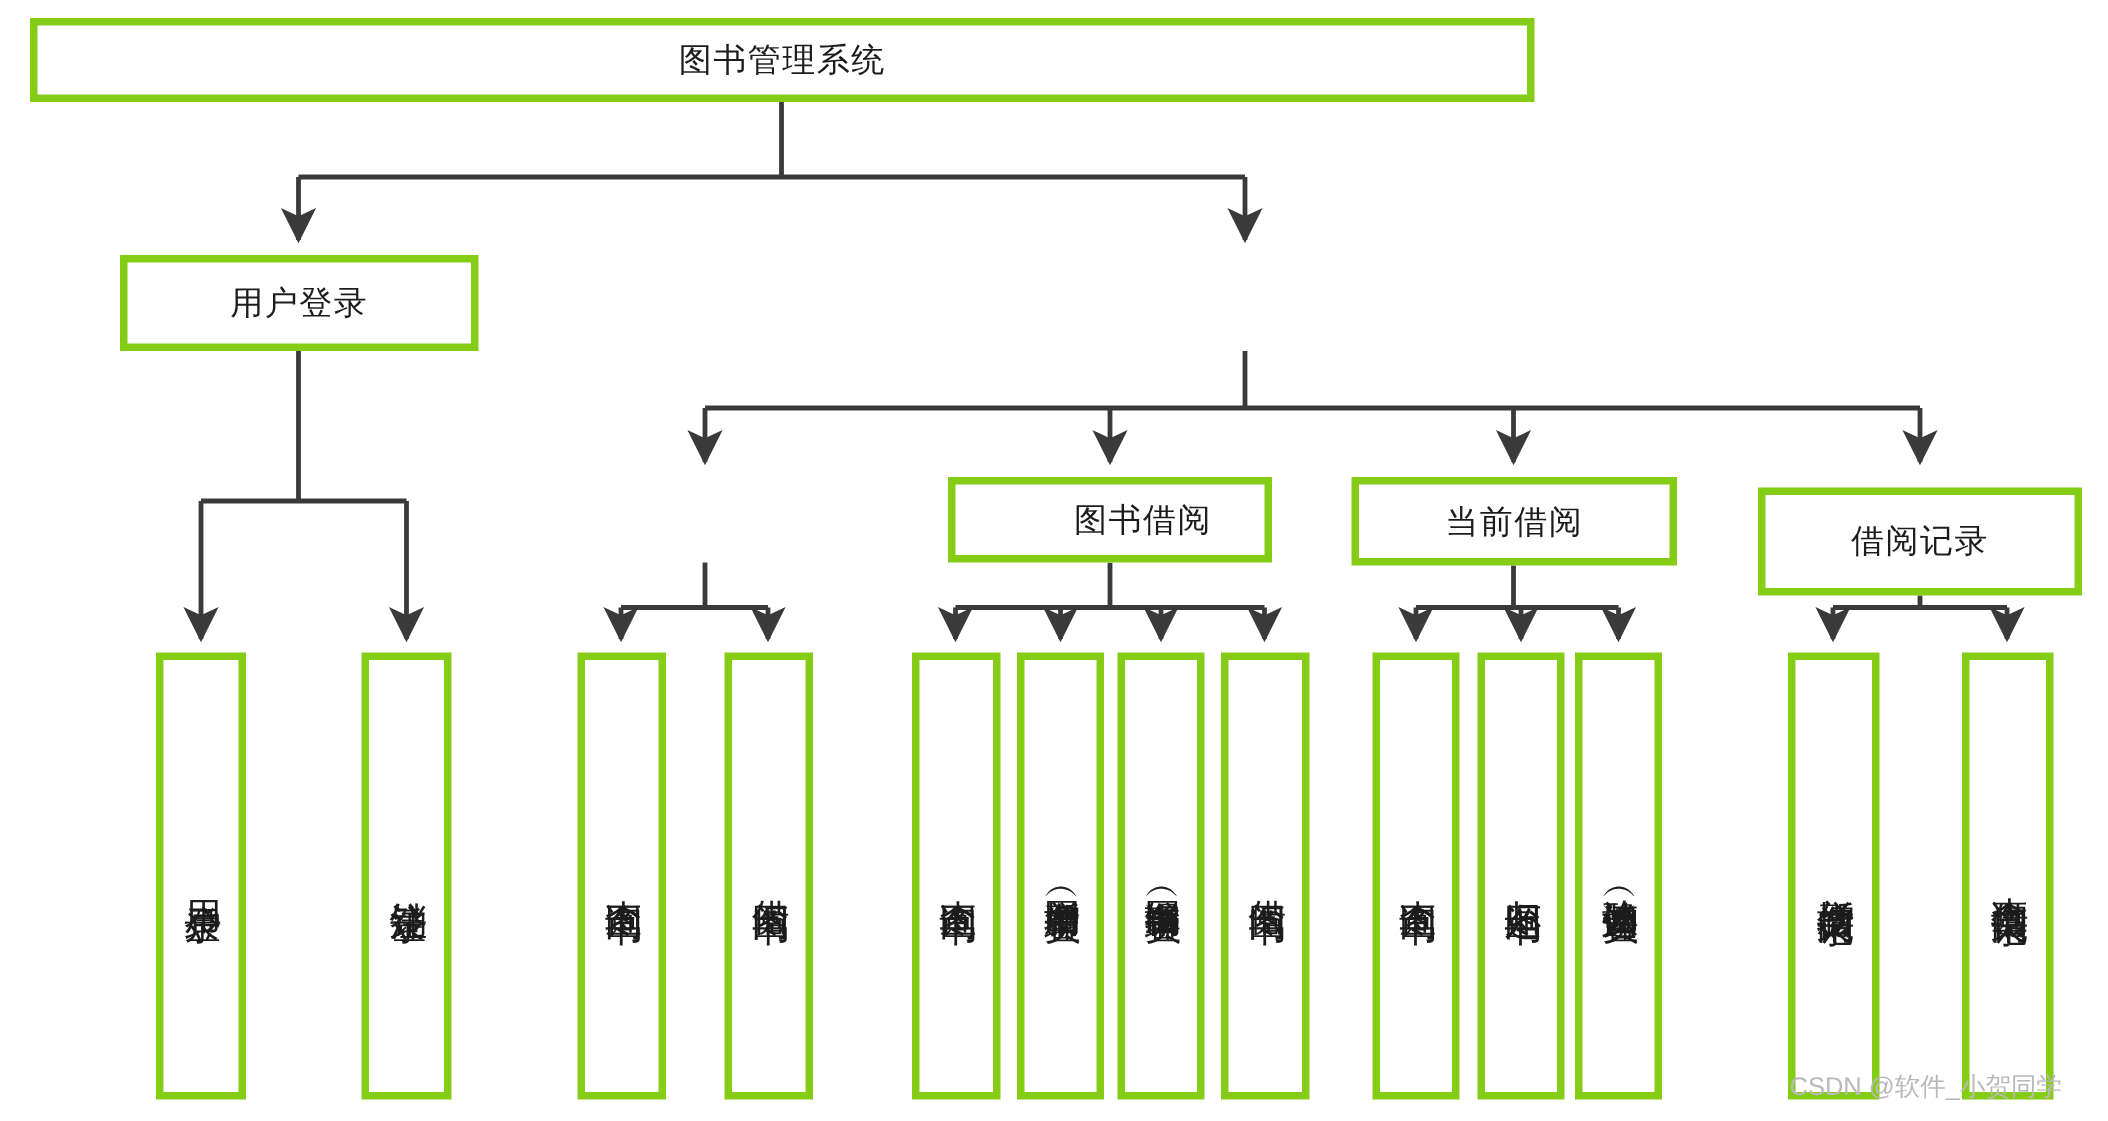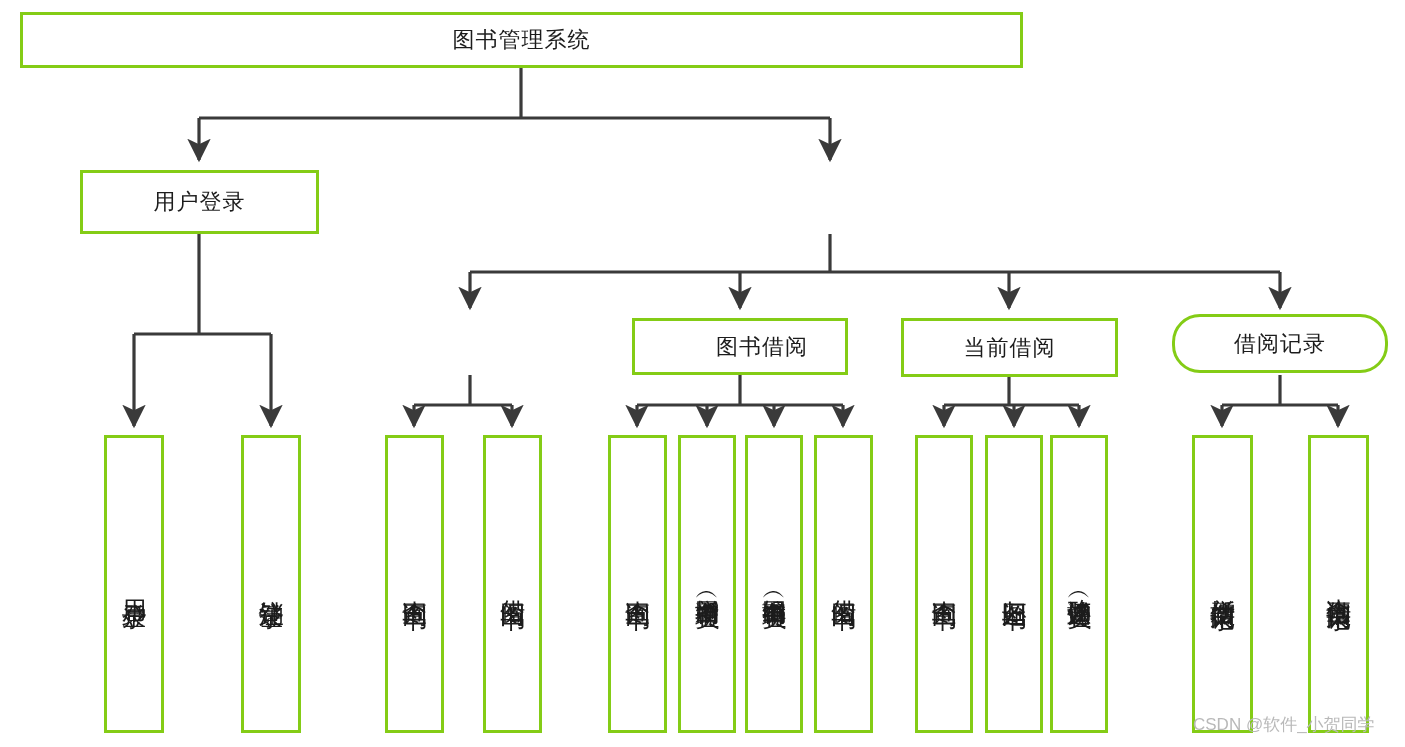--- a/index.html
+++ b/index.html
@@ -20,21 +20,21 @@
   #diagram-svg {
     position: absolute;
     top: 0;
     left: 0;
     width: 1405px;
     height: 747px;
   }
   .node-box {
     position: absolute;
     box-sizing: border-box;
-    border: 3px solid #84cc16;
+    border: 5px solid #84cc16;
     background: #ffffff;
     display: flex;
     align-items: center;
     justify-content: center;
     color: #1c1c1c;
   }
   .node-h {
     font-size: 22px;
     letter-spacing: 1px;
     white-space: nowrap;
@@ -121,21 +121,21 @@
       <path d="M 1338 405 L 1338 426" marker-end="url(#arrow)"></path>
     </g>
   </svg>
 
   <div class="node-box node-h" id="node-root" style="left: 20px; top: 12px; width: 1003px; height: 56px;">图书管理系统</div>
 
   <div class="node-box node-h" id="node-l2-0" style="left: 80px; top: 170px; width: 239px; height: 64px;">用户登录</div>
 
   <div class="node-box node-h" id="node-l3-1" style="left: 632px; top: 318px; width: 216px; height: 57px; padding-left: 44px;">图书借阅</div>
   <div class="node-box node-h" id="node-l3-2" style="left: 901px; top: 318px; width: 217px; height: 59px;">当前借阅</div>
-  <div class="node-box node-h" id="node-l3-3" style="left: 1172px; top: 314px; width: 216px; height: 59px; border-radius: 28px;">借阅记录</div>
+  <div class="node-box node-h" id="node-l3-3" style="left: 1172px; top: 325px; width: 216px; height: 72px;">借阅记录</div>
 
   <div class="node-box node-v" id="node-leaf-0" style="left: 104px; top: 435px; width: 60px; height: 298px;">用户登录</div>
   <div class="node-box node-v" id="node-leaf-1" style="left: 241px; top: 435px; width: 60px; height: 298px;">注销登录</div>
   <div class="node-box node-v" id="node-leaf-2" style="left: 385px; top: 435px; width: 59px; height: 298px;">查询图书</div>
   <div class="node-box node-v" id="node-leaf-3" style="left: 483px; top: 435px; width: 59px; height: 298px;">借阅图书</div>
   <div class="node-box node-v" id="node-leaf-4" style="left: 608px; top: 435px; width: 59px; height: 298px;">查询图书</div>
   <div class="node-box node-v tight" id="node-leaf-5" style="left: 678px; top: 435px; width: 58px; height: 298px;">新增图书（管理员）</div>
   <div class="node-box node-v tight" id="node-leaf-6" style="left: 745px; top: 435px; width: 58px; height: 298px;">编辑图书（管理员）</div>
   <div class="node-box node-v" id="node-leaf-7" style="left: 814px; top: 435px; width: 59px; height: 298px;">借阅图书</div>
   <div class="node-box node-v" id="node-leaf-8" style="left: 915px; top: 435px; width: 58px; height: 298px;">查询图书</div>

